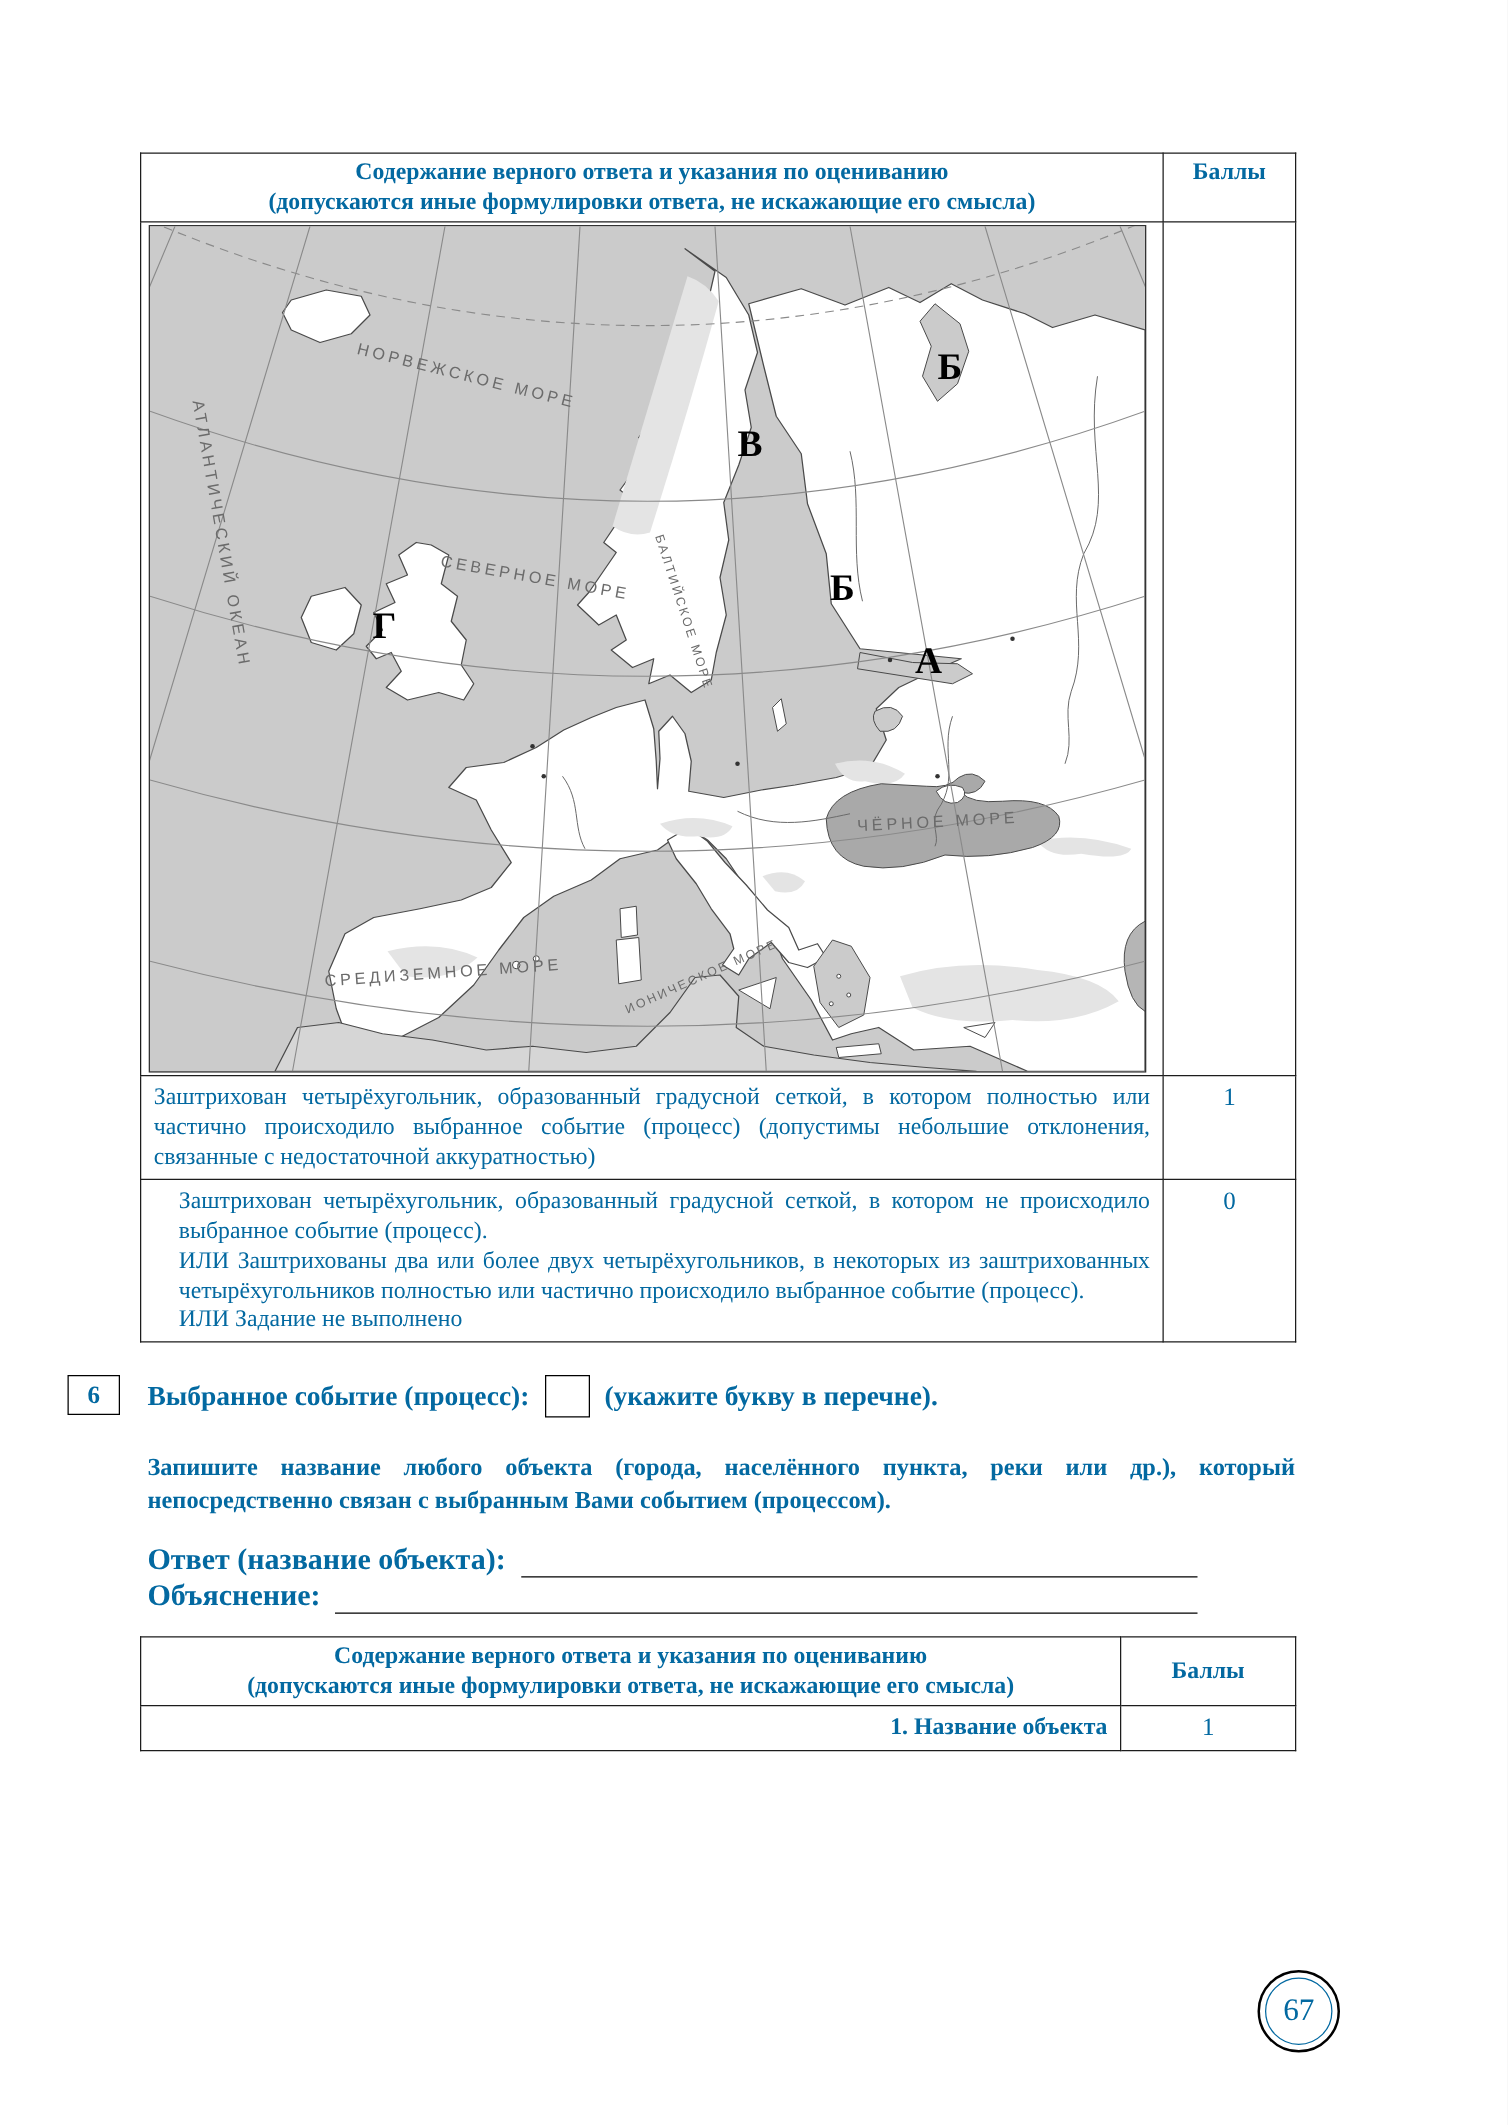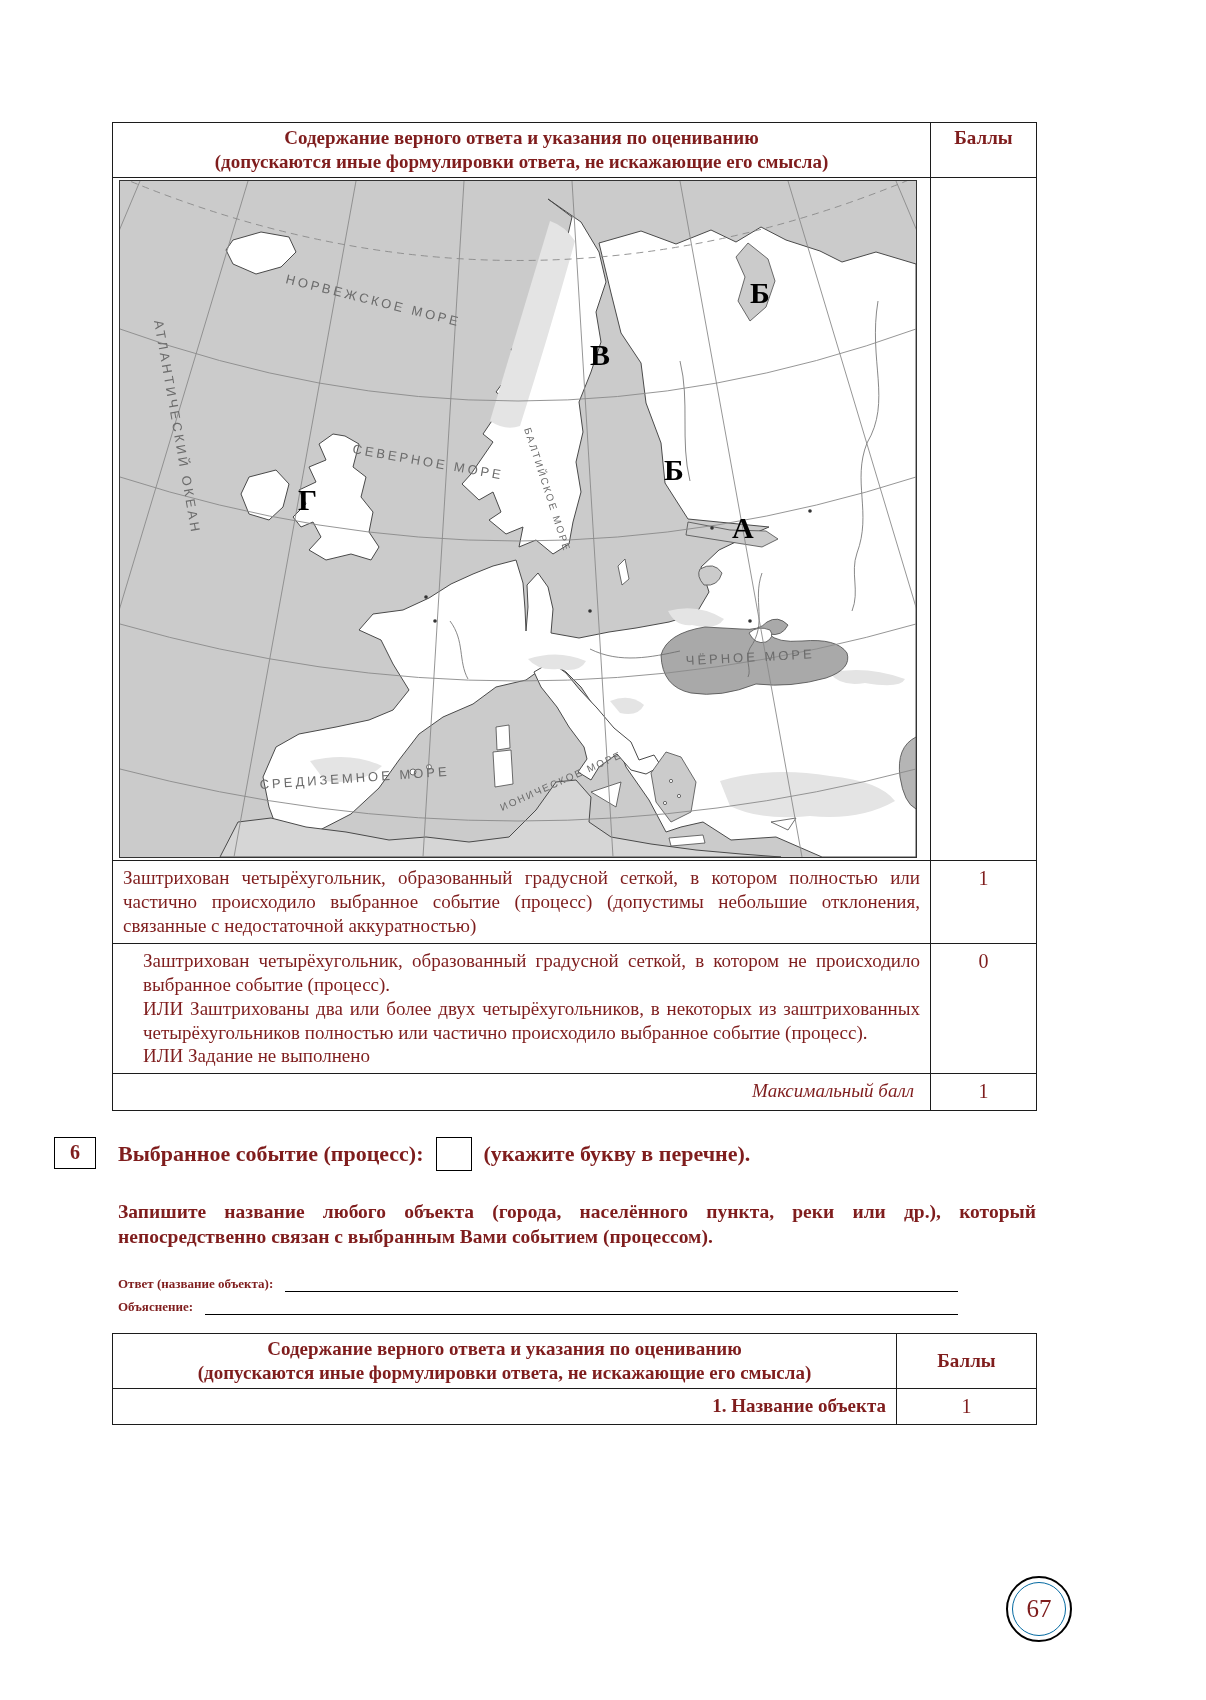--- a/index.html
+++ b/index.html
@@ -1,18 +1,18 @@
 <!DOCTYPE html>
 <html><head>
 <meta charset="utf-8">
 <style>
   html,body { margin:0; padding:0; background:#f3f3f3; }
   .sheet {
     position:relative; width:1206px; height:1700px; background:#ffffff;
-    font-family:"Liberation Serif", serif; color:#7f1d1d; overflow:hidden;
+    font-family:"Liberation Serif", serif; color:#0369a1; overflow:hidden;
   }
   .main { position:absolute; left:112px; top:122px; width:924px; }
 
   table { border-collapse:collapse; table-layout:fixed; width:924px; }
   td { border:1.5px solid #1c1c1c; vertical-align:top; font-size:19px; line-height:1.26; padding:5px 10px; }
   td.hdr { text-align:center; font-weight:bold; padding:3px 6px; }
   td.points-val { text-align:center; font-size:20px; }
   td.map-cell { padding:2px 2px 2px 6px; }
   .crit { text-align:justify;margin-left:20px; }
   .max-row { text-align:right; font-style:italic; padding-right:16px; }
@@ -40,21 +40,21 @@
   .task { margin-top:26px; position:relative; padding-left:6px; }
   .task-num {
     position:absolute; left:-58px; top:0; width:40px; height:30px;
     border:1.8px solid #000; display:flex; align-items:center; justify-content:center;
     font-weight:bold; font-size:20px;
   }
   .lead-row { display:flex; align-items:center; font-weight:bold; font-size:22px; }
   .letter-box { width:34px; height:32px; border:1.8px solid #000; margin:0 12px; flex:0 0 auto; }
   .paras { margin-top:28px; font-weight:bold; }
   .paras p { margin:2px 0; text-align:justify; font-size:19.5px; line-height:1.3; }
-  .ans-row { display:flex; align-items:flex-end; margin-top:22px; width:840px; font-weight:bold; font-size:13px; }
+  .ans-row { display:flex; align-items:flex-end; margin-top:22px; width:840px; font-weight:bold; font-size:24px; }
   .ans-row.expl { margin-top:2px; }
   .fill-line { flex:1; border-bottom:1.6px solid #000; height:20px; margin-left:12px; }
 
   .tbl2 { margin-top:18px; }
 
   .page-circle {
     position:absolute; left:1006px; top:1576px; width:62px; height:62px;
     border:2px solid #000; border-radius:50%;
     display:flex; align-items:center; justify-content:center; background:#fff;
   }
@@ -164,24 +164,20 @@
         <td class="points-val">1</td>
       </tr>
       <tr>
         <td>
           <div class="crit">Заштрихован четырёхугольник, образованный градусной сеткой, в котором не происходило выбранное событие (процесс).</div>
           <div class="crit">ИЛИ Заштрихованы два или более двух четырёхугольников, в некоторых из заштрихованных четырёхугольников полностью или частично происходило выбранное событие (процесс).</div>
           <div class="crit">ИЛИ Задание не выполнено</div>
         </td>
         <td class="points-val">0</td>
       </tr>
-      <tr>
-        <td class="max-row">Максимальный балл</td>
-        <td class="points-val">1</td>
-      </tr>
     </tbody>
       </table>
 
     <div class="task">
       <div class="task-num">6</div>
       <div class="lead-row">
         <span>Выбранное событие (процесс):</span>
         <span class="letter-box"></span>
         <span>(укажите букву в перечне).</span>
       </div>

